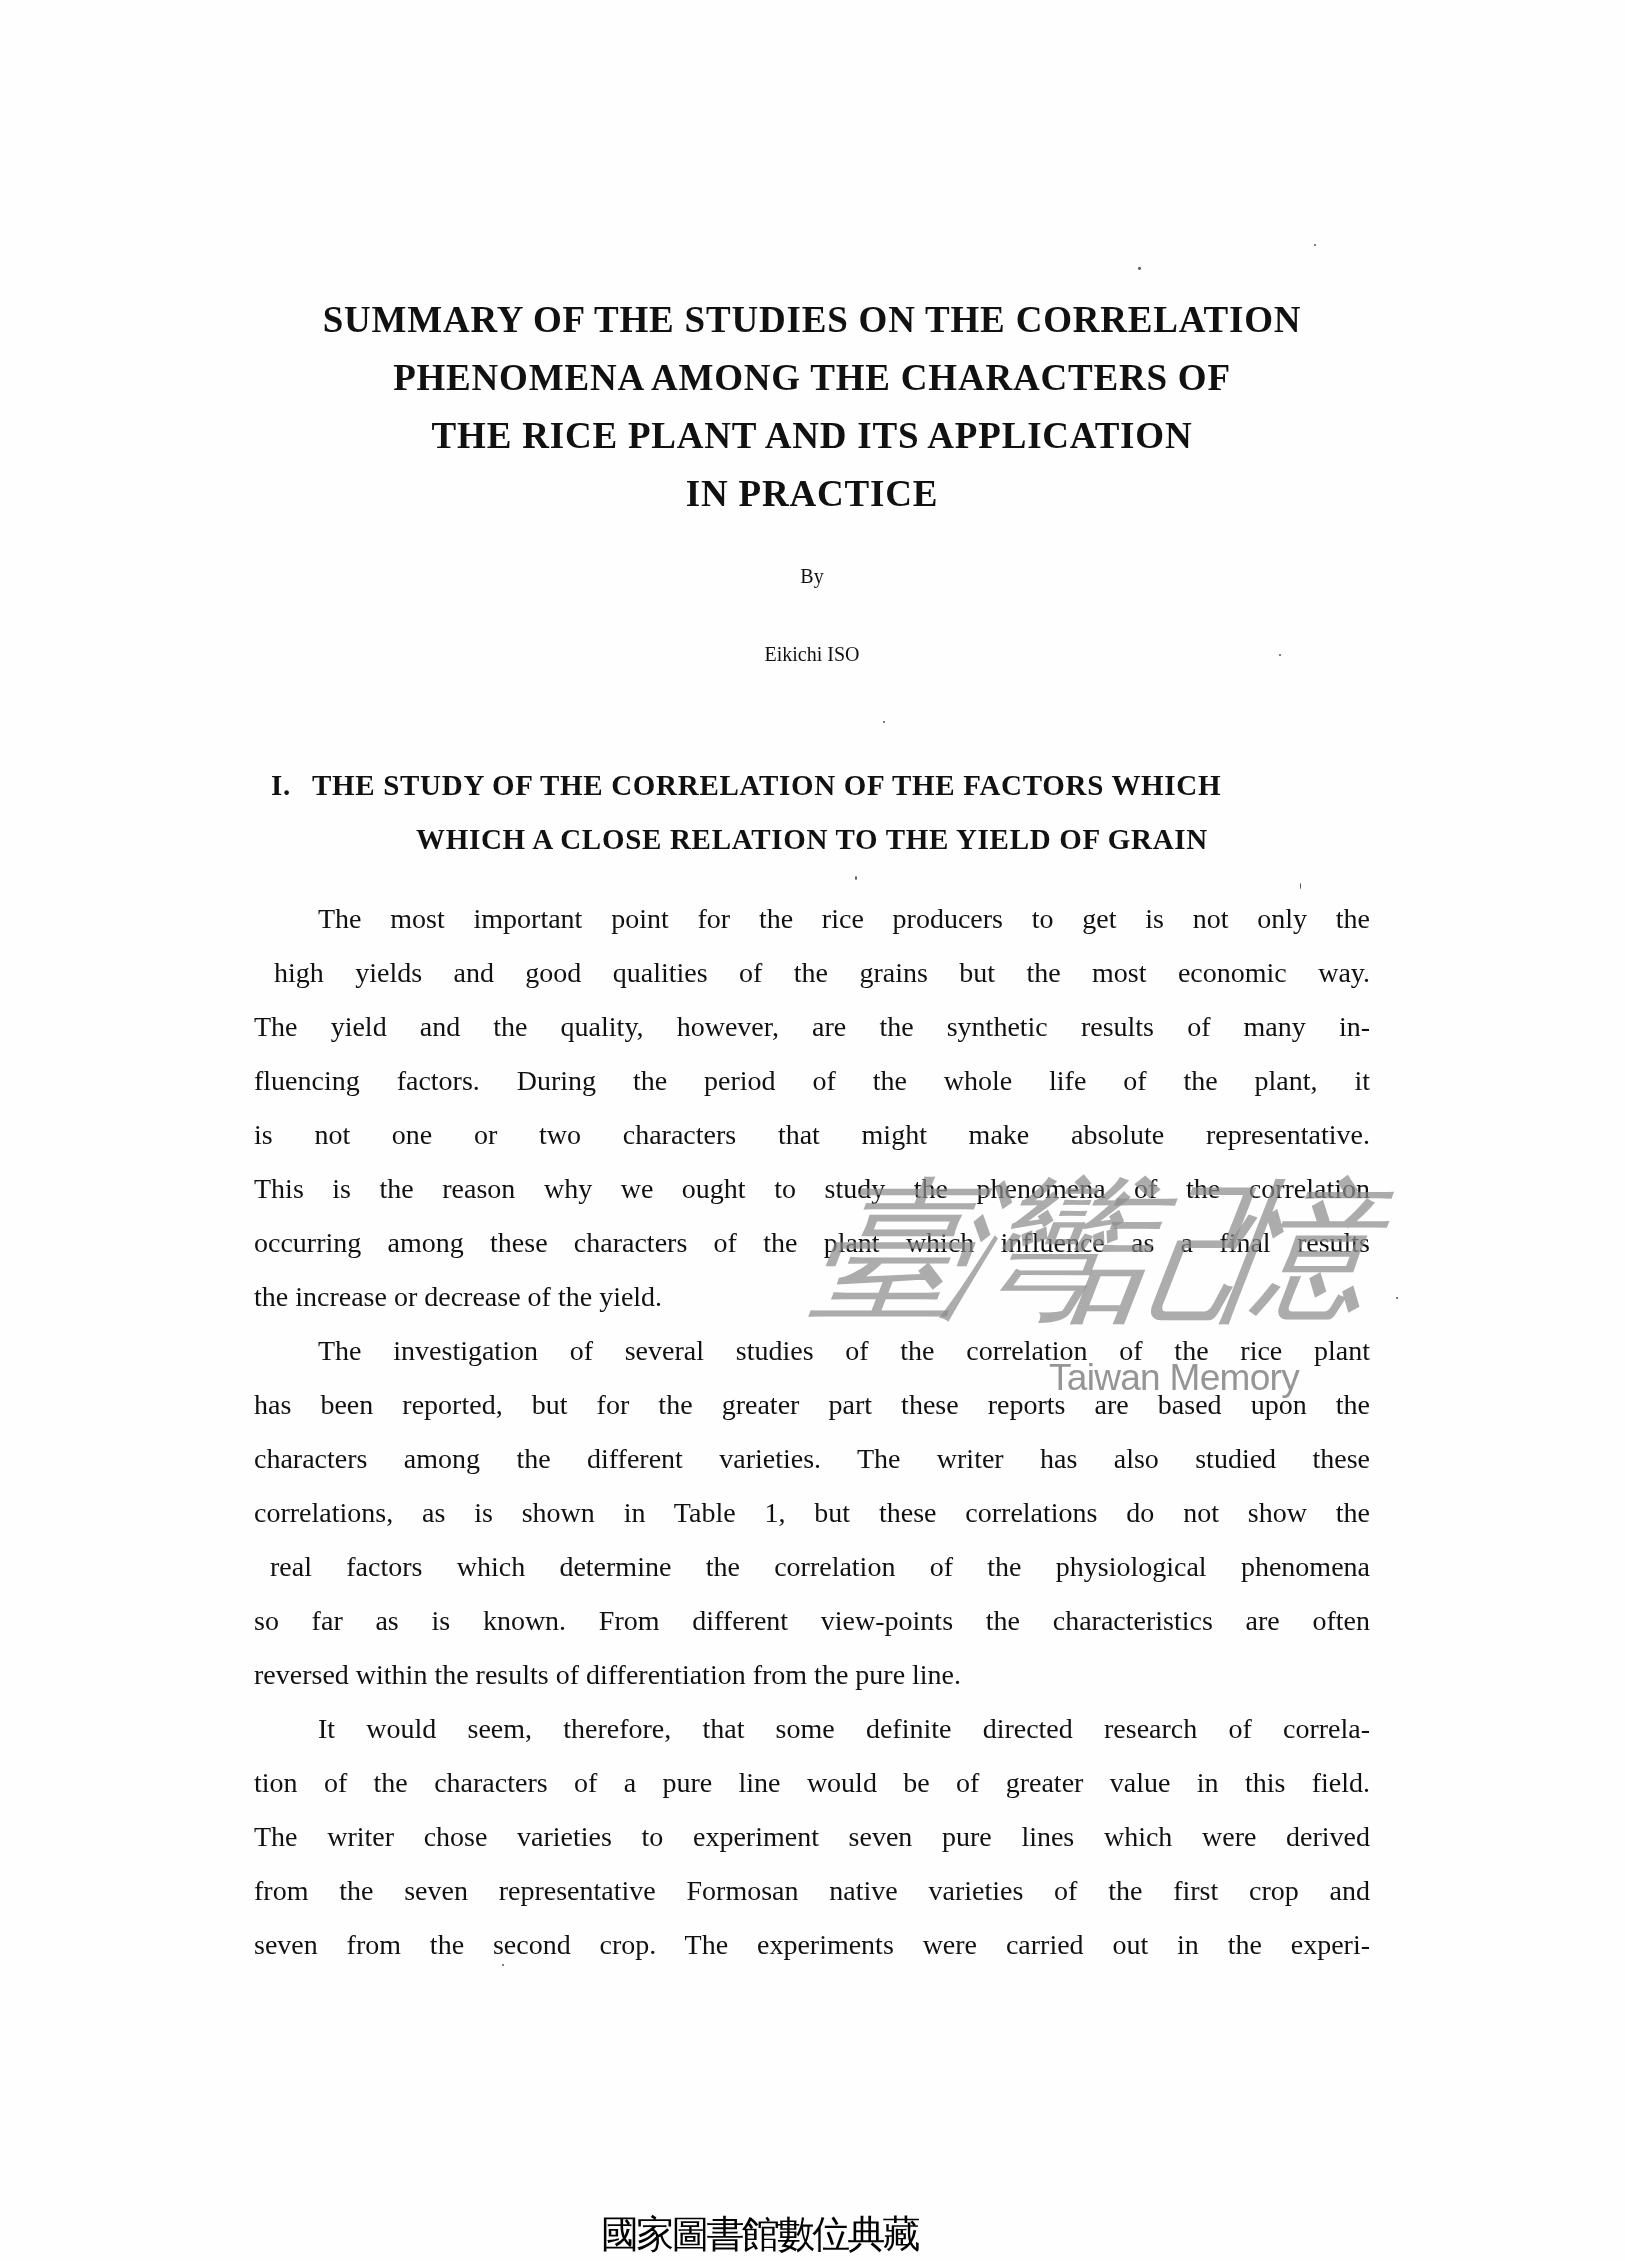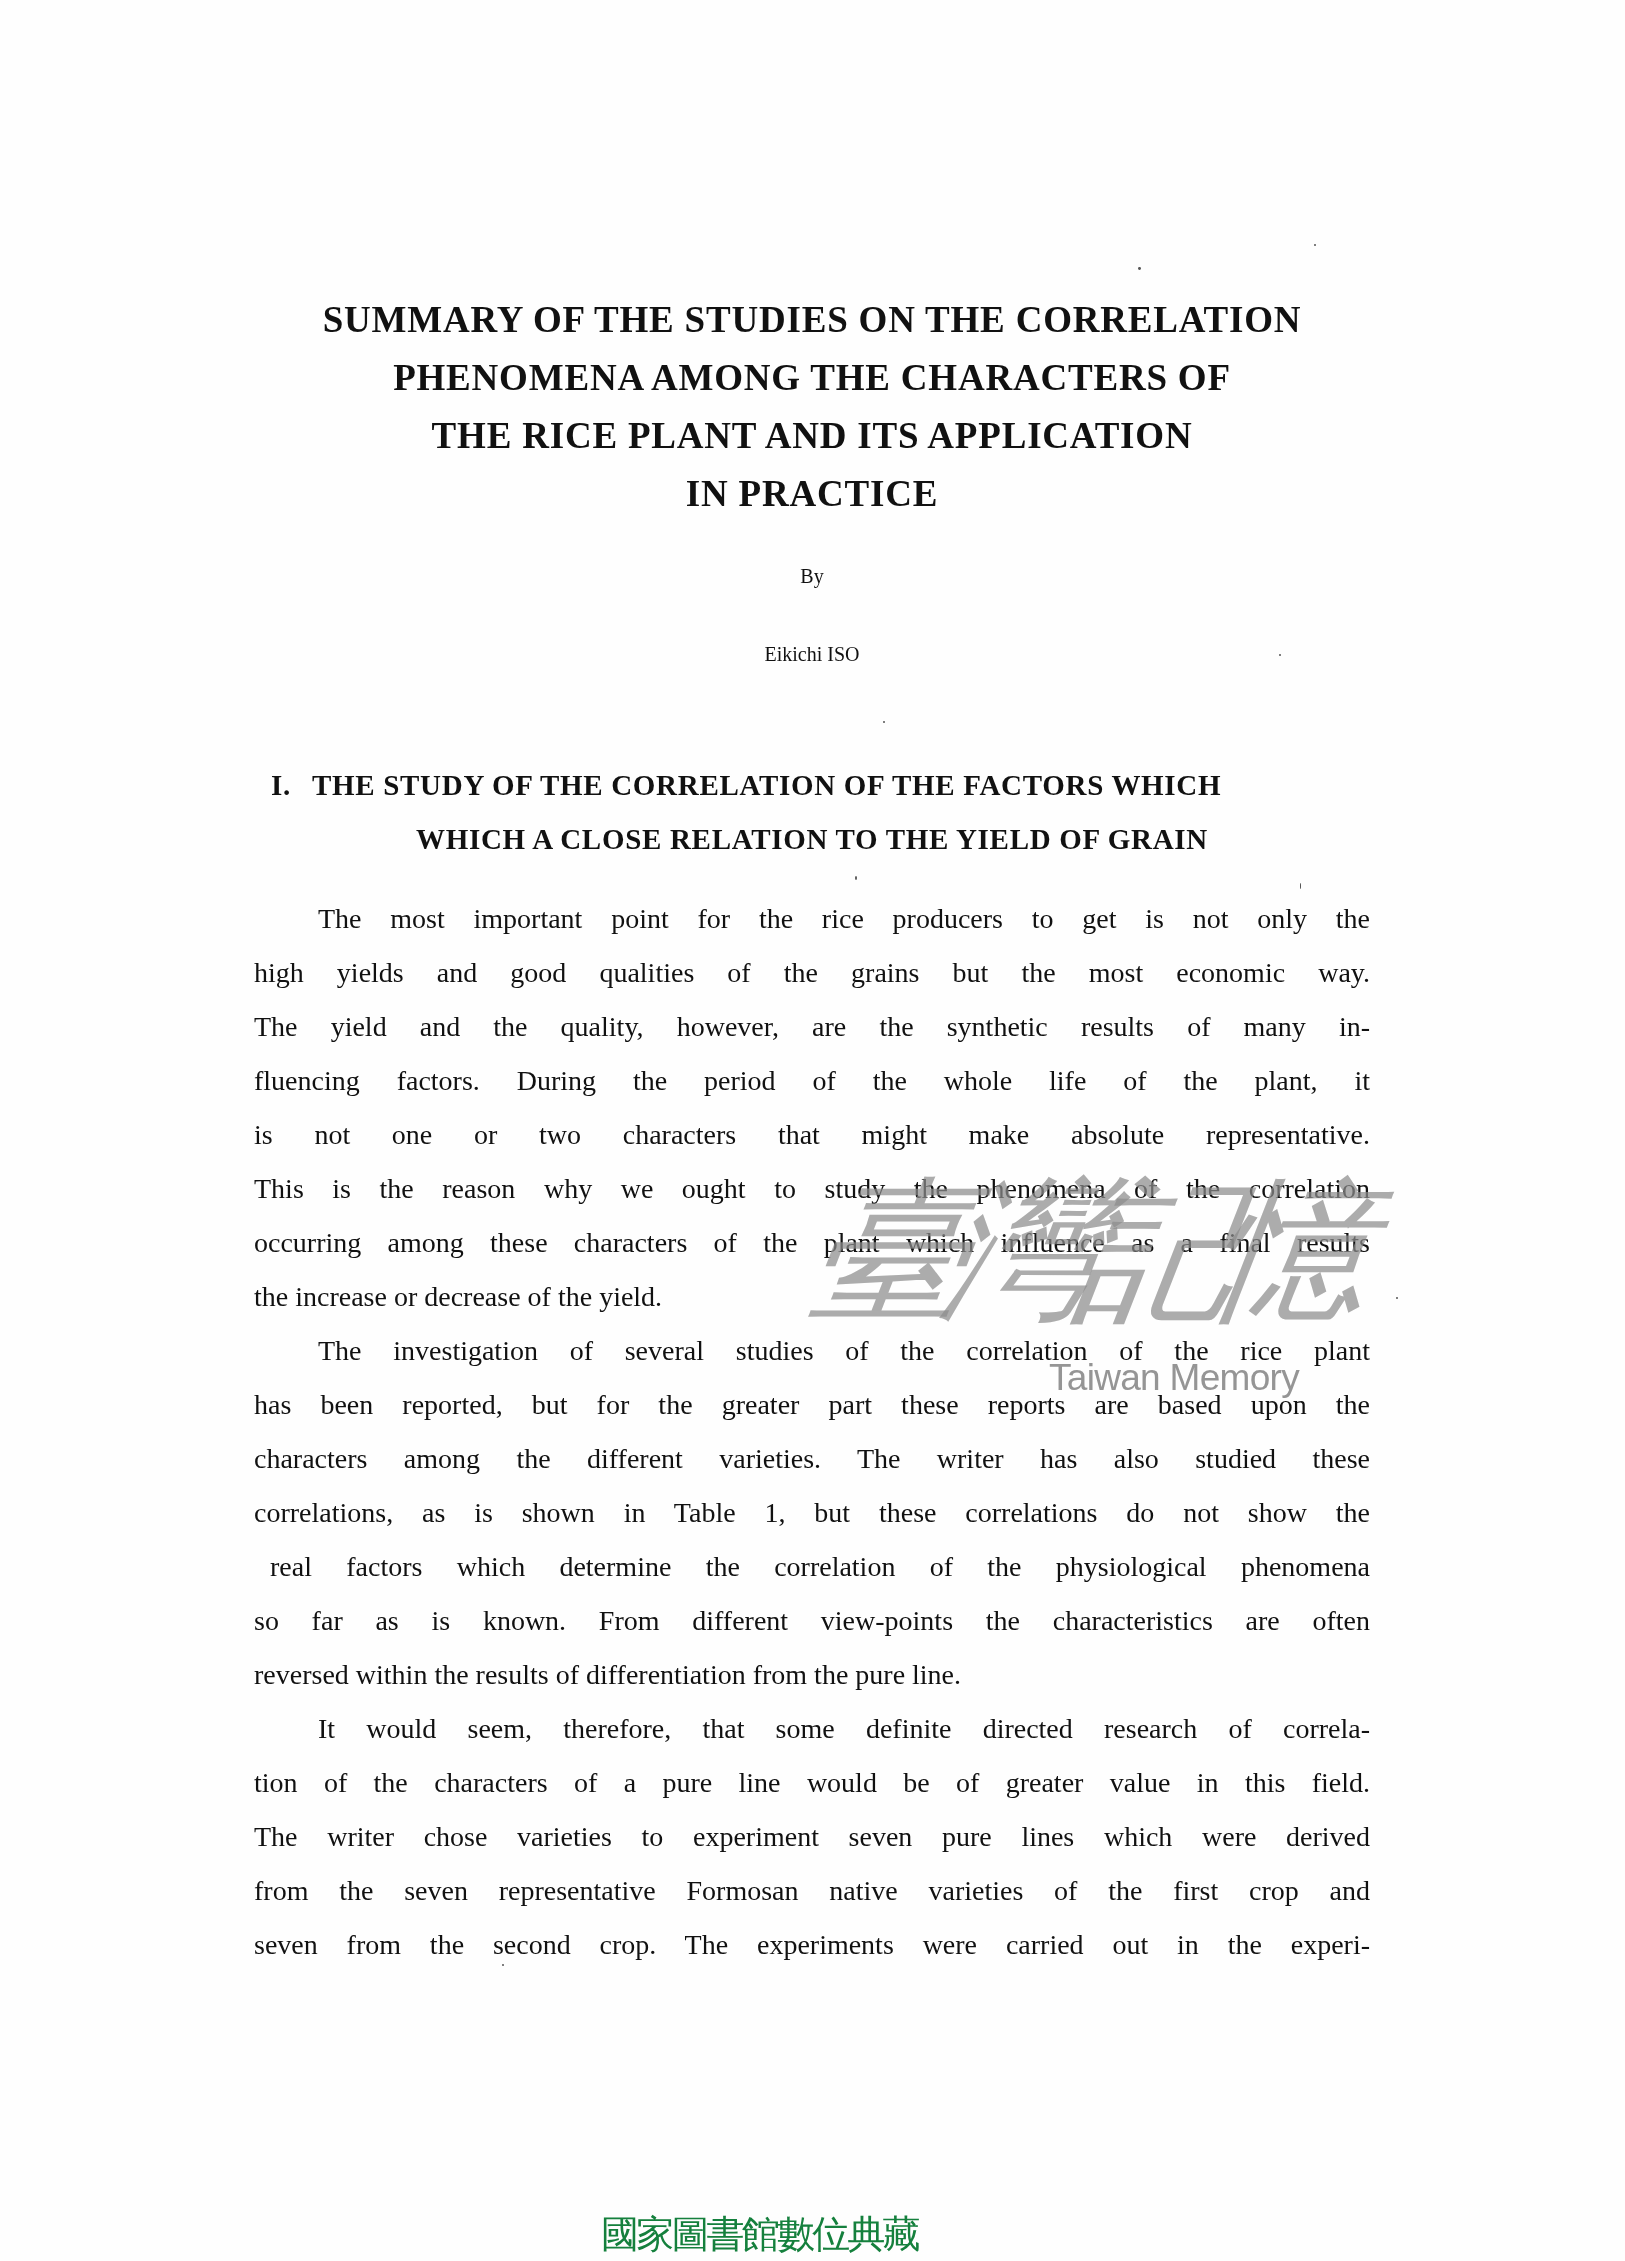--- a/index.html
+++ b/index.html
@@ -19,21 +19,21 @@
   .section-heading .num { margin-right: 21px; }
 
   .body-text { position: absolute; left: 254px; width: 1116px; top: 892px; font-size: 28px; line-height: 54px; }
   .body-text .line { display: block; text-align: justify; text-align-last: justify; white-space: nowrap; height: 54px; overflow: visible; }
   .body-text .line.last { text-align-last: left; }
   .body-text .line.indent { padding-left: 64px; }
 
   .wm-calligraphy { position: absolute; left: 813px; top: 1152px; width: 495px; height: 198px; color: rgba(140,140,140,0.72); font-family: "DejaVu Serif", serif; font-size: 155px; line-height: 198px; letter-spacing: -21px; font-style: italic; transform: skewX(-8deg); white-space: nowrap; pointer-events: none; }
   .wm-english { position: absolute; left: 1049px; top: 1353px; width: 233px; color: rgba(130,130,130,0.85); font-family: "Liberation Sans", "DejaVu Sans", sans-serif; font-size: 37px; line-height: 49px; white-space: nowrap; letter-spacing: -0.7px; pointer-events: none; }
 
-  .footer-wm { position: absolute; left: 601px; top: 2210px; width: 297px; text-align: center; color: #15803d; font-family: "DejaVu Sans", sans-serif; font-size: 38px; line-height: 49px; letter-spacing: -2.8px; white-space: nowrap; }
+  .footer-wm { position: absolute; left: 601px; top: 2210px; width: 297px; text-align: center; color: #000000; font-family: "DejaVu Sans", sans-serif; font-size: 38px; line-height: 49px; letter-spacing: -2.8px; white-space: nowrap; }
 
   .speck { position: absolute; background: #555; border-radius: 50%; }
 </style>
 </head>
 <body>
 
 <div class="page">
 
   <div class="title">
     <span class="tline">SUMMARY OF THE STUDIES ON THE CORRELATION</span>
@@ -45,21 +45,21 @@
   <div class="byline by">By</div>
   <div class="byline author">Eikichi ISO</div>
 
   <div class="section-heading">
     <span class="h1"><span class="num">I.</span><span>THE STUDY OF THE CORRELATION OF THE FACTORS WHICH</span></span>
     <span class="h2">WHICH A CLOSE RELATION TO THE YIELD OF GRAIN</span>
   </div>
 
   <div class="body-text">
     <span class="line indent" style="white-space: normal; overflow: hidden;">The most important point for the rice producers to get is not only the</span>
-    <span class="line" style="white-space: normal; overflow: hidden;">high yields and good qualities of the grains but the most economic way.</span>
+    <span class="line" style="white-space: normal; overflow: hidden; margin-left: 20px;">high yields and good qualities of the grains but the most economic way.</span>
     <span class="line" style="white-space: normal; overflow: hidden;">The yield and the quality, however, are the synthetic results of many in-</span>
     <span class="line" style="white-space: normal; overflow: hidden;">fluencing factors. During the period of the whole life of the plant, it</span>
     <span class="line" style="white-space: normal; overflow: hidden;">is not one or two characters that might make absolute representative.</span>
     <span class="line" style="white-space: normal; overflow: hidden;">This is the reason why we ought to study the phenomena of the correlation</span>
     <span class="line" style="white-space: normal; overflow: hidden;">occurring among these characters of the plant which influence as a final results</span>
     <span class="line last" style="white-space: normal; overflow: hidden;">the increase or decrease of the yield.</span>
     <span class="line indent" style="white-space: normal; overflow: hidden;">The investigation of several studies of the correlation of the rice plant</span>
     <span class="line" style="white-space: normal; overflow: hidden;">has been reported, but for the greater part these reports are based upon the</span>
     <span class="line" style="white-space: normal; overflow: hidden;">characters among the different varieties. The writer has also studied these</span>
     <span class="line" style="white-space: normal; overflow: hidden;">correlations, as is shown in Table 1, but these correlations do not show the</span>

